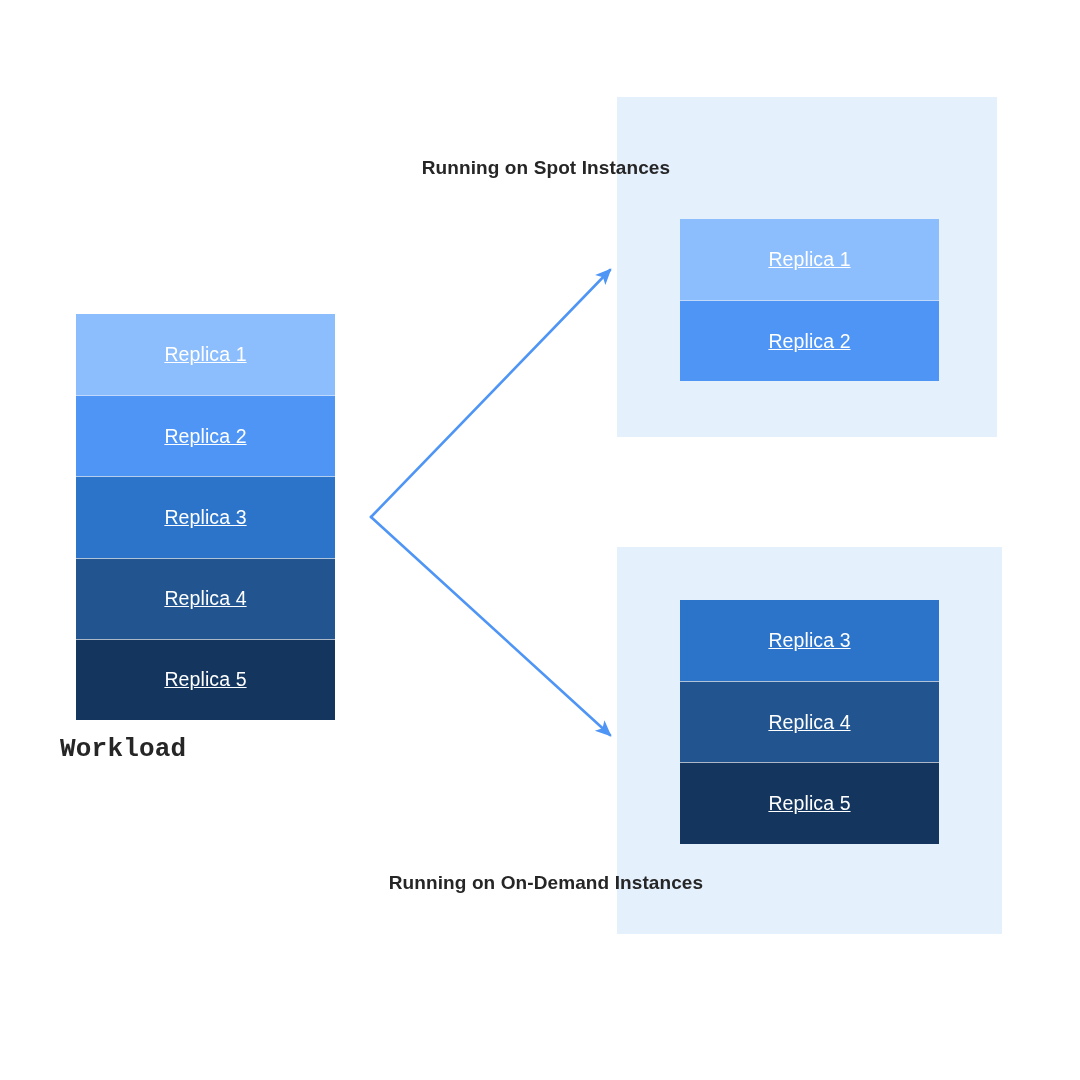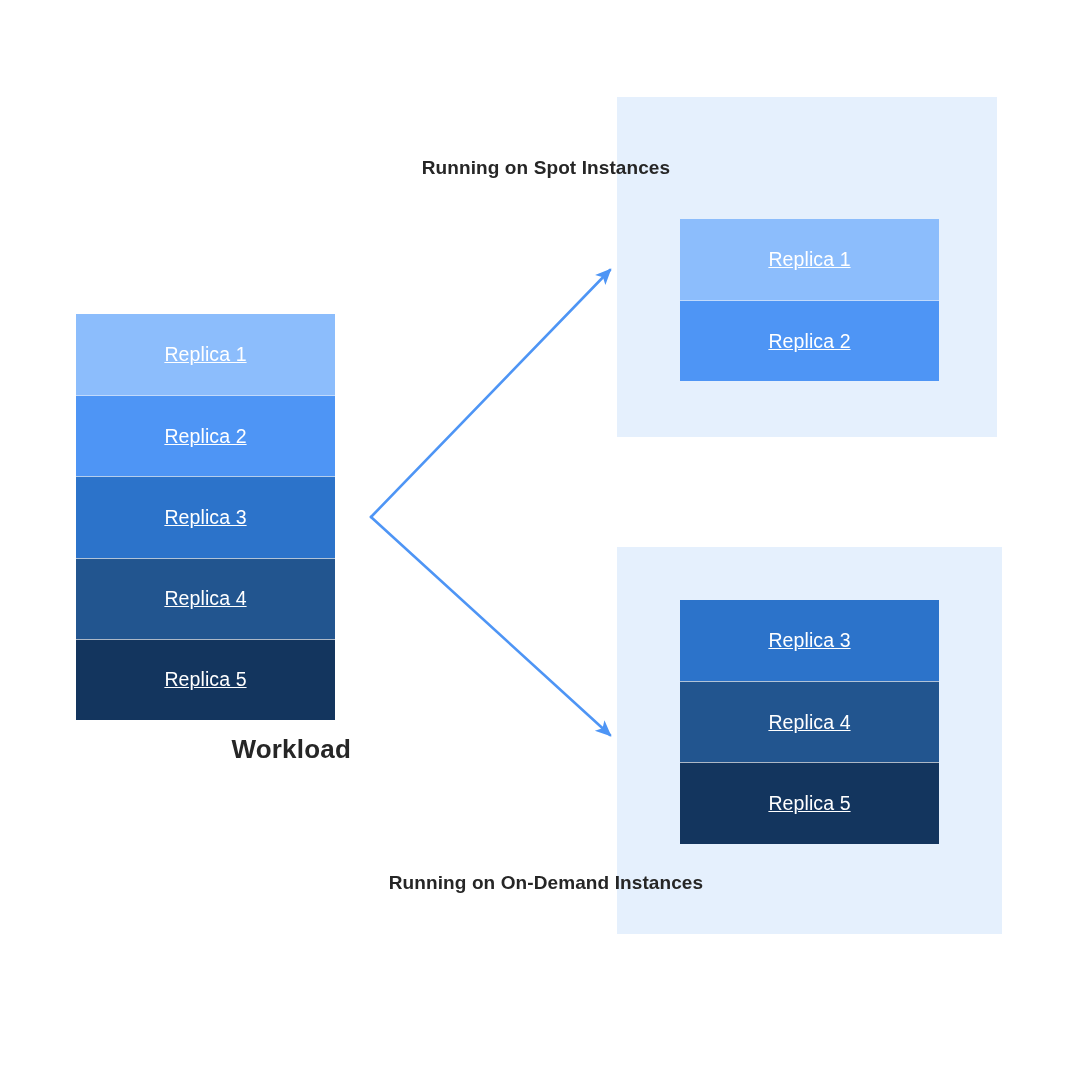--- a/index.html
+++ b/index.html
@@ -50,25 +50,26 @@
   #workload-stack {
     position: relative;
     width: 259px;
     height: 406px;
   }
   #workload-title {
     position: absolute;
     left: -16px;
     top: 420px;
     width: 291px;
-    text-align: right;
+    text-align: left;
     font-size: 26px;
     font-weight: bold;
     color: #262626;
     letter-spacing: 0.2px;
+    font-family: Liberation Mono, monospace;
   }
 
   
   .panel {
     position: absolute;
     background: #e5f0fd;
   }
   #panel-spot {
     left: 617px;
     top: 97px;

